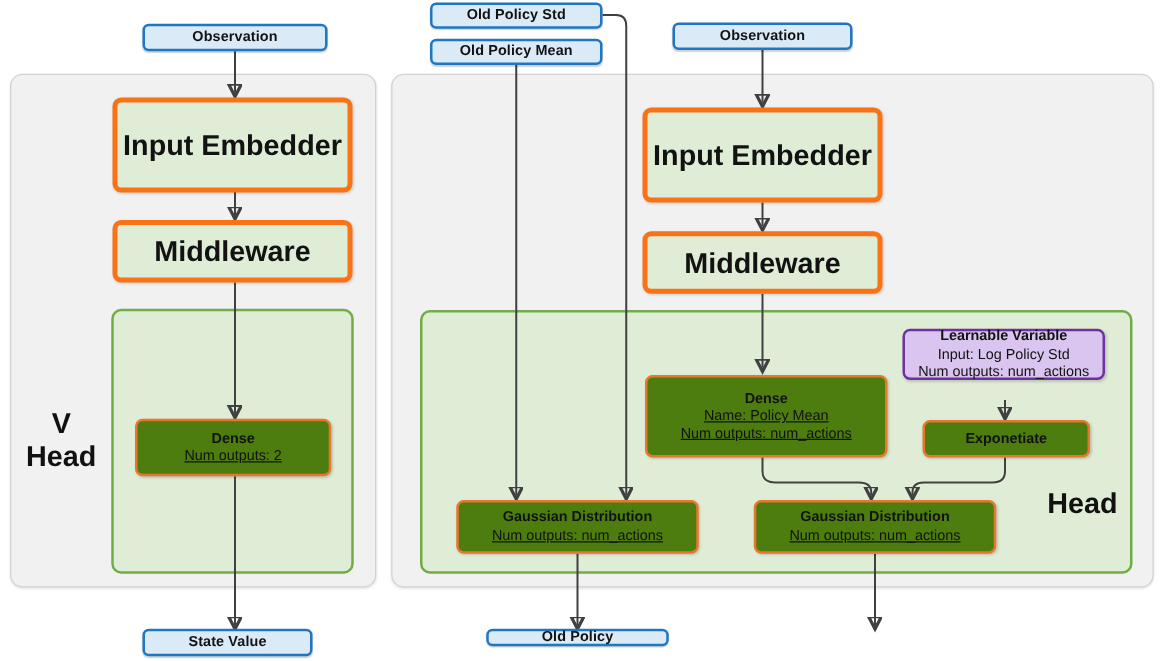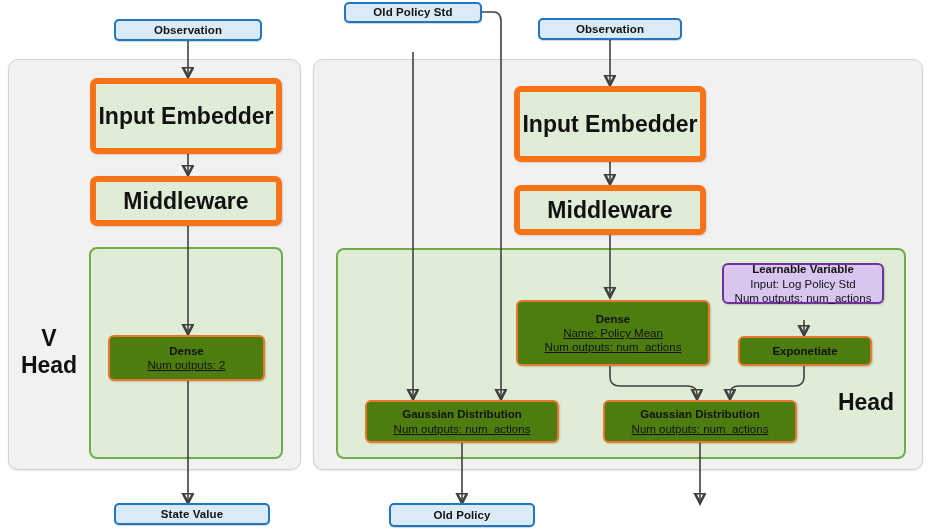--- a/index.html
+++ b/index.html
@@ -40,21 +40,21 @@
     border-radius: 5px;
     font-size: 11.5px;
     font-weight: bold;
     letter-spacing: 0.1px;
     box-shadow: 0 1px 1px rgba(0,0,0,0.18);
   }
 
   
   .module-box {
     background: #e0edd6;
-    border: 6px solid #f97316;
+    border: 4px solid #f97316;
     border-radius: 7px;
     font-size: 23px;
     font-weight: bold;
     box-shadow: 1px 1px 2px rgba(0,0,0,0.14);
   }
 
   
   .op-box {
     background: #4d7c0f;
     border: 2px solid #e8762c;
@@ -169,20 +169,23 @@
   </svg>
 
   <div class="node io-box" style="left:114px; top:19px; width:148px; height:22px;">
     <span>Observation</span>
   </div>
 
   <div class="node io-box" style="left:344px; top:2px; width:138px; height:21px;">
     <span>Old Policy Std</span>
   </div>
 
+  <div class="node io-box" style="left:344px; top:31px; width:138px; height:21px;">
+    <span>Old Policy Mean</span>
+  </div>
 
   <div class="node io-box" style="left:538px; top:18px; width:144px; height:22px;">
     <span>Observation</span>
   </div>
 
   <div class="head-label" style="left:10px; top:325px; width:78px;">
     <div>V</div>
     <div>Head</div>
   </div>
 
@@ -230,22 +233,22 @@
   <div class="node op-box" style="left:365px; top:400px; width:194px; height:43px;">
     <span class="title">Gaussian Distribution</span>
     <span class="sub">Num outputs: num_actions</span>
   </div>
 
   <div class="node op-box" style="left:603px; top:400px; width:194px; height:43px;">
     <span class="title">Gaussian Distribution</span>
     <span class="sub">Num outputs: num_actions</span>
   </div>
 
-  <div class="node io-box" style="left:114px; top:503px; width:156px; height:22px;">
+  <div class="node io-box" style="left:114px; top:503px; width:136px; height:22px;">
     <span>State Value</span>
   </div>
 
-  <div class="node io-box" style="left:389px; top:503px; width:146px; height:24px;">
+  <div class="node io-box" style="left:389px; top:503px; width:146px; height:14px;">
     <span>Old Policy</span>
   </div>
 
 
 </div>
 
 </body></html>

